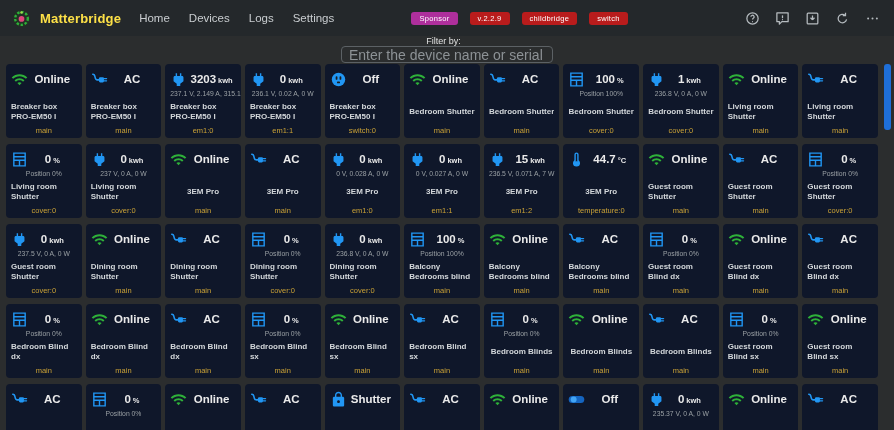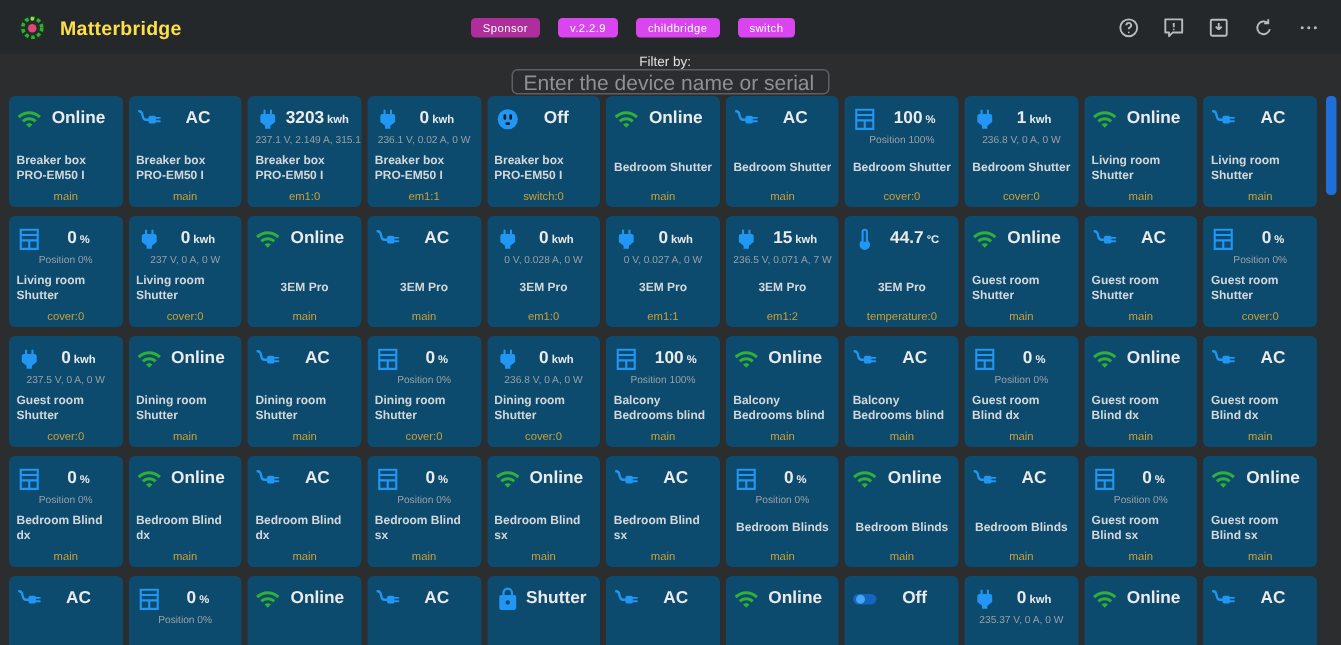--- a/index.html
+++ b/index.html
@@ -7,40 +7,40 @@
   body { background:#2b2d2e; font-family:"Liberation Sans", sans-serif; }
   .app { position:relative; width:894px; height:430px; }
 
   
   .header { height:36px; background:#24282b; display:flex; align-items:center; padding:0 12px; }
   .logo { width:19px; height:19px; flex:none; }
   .app-title { color:#fde047; font-size:13px; font-weight:bold; margin:0 18px 0 9px; letter-spacing:.2px; }
   .nav { display:flex; gap:19px; }
   .nav-item { color:#c9cdd0; font-size:11.5px; cursor:pointer; }
   .badges { flex:1; display:flex; justify-content:center; align-items:center; gap:12px; padding-right:40px; }
-  .badge { font-size:7.5px; color:#fff; background:#d946ef; padding:2px 8px; border-radius:3px; letter-spacing:.3px; }
+  .badge { font-size:7.5px; color:#fff; background:#b91c1c; padding:2px 8px; border-radius:3px; letter-spacing:.3px; }
   .badge.sponsor { background:#ae2f9c; }
   .hicons { display:flex; align-items:center; gap:15px; margin-right:2px; }
   .hicon { width:15px; height:15px; cursor:pointer; }
   .hicon svg { width:100%; height:100%; display:block; }
 
   
   .toolbar { height:26px; display:flex; align-items:center; padding:0 12px;flex-direction:column; }
   .filter-label { color:#e0e0e0; font-size:9px; margin-right:7px; }
   .filter-input { width:212px; height:17px; background:transparent; border:1px solid #5c6165; border-radius:4px;
                   color:#cfcfcf; font-size:14px; padding:0 7px; outline:none; font-family:inherit; }
   .filter-input::placeholder { color:#8d9296; }
   .toolbar-spacer { flex:1; }
   .viewmode-label { color:#c6cacd; font-size:9px; margin-right:10px; }
   .vicon { width:14px; height:14px; margin-left:10px; cursor:pointer; }
   .vicon svg { width:100%; height:100%; display:block; }
 
   
   .grid { display:grid; grid-template-columns:repeat(11, 1fr); gap:6px 4px; padding:2px 16px 0 6px; }
-  .card { background:#0c4a6e; border-radius:4px; height:74px; padding:5px 5px 3px; display:flex; flex-direction:column; overflow:hidden; cursor:pointer; }
+  .card { background:#0f172a; border-radius:4px; height:74px; padding:5px 5px 3px; display:flex; flex-direction:column; overflow:hidden; cursor:pointer; }
   .card-top { display:flex; align-items:center; height:20px; flex:none; }
   .card-icon { width:17px; height:17px; flex:none; }
   .card-icon svg { width:100%; height:100%; display:block; }
   .card-status { flex:1; text-align:center; color:#eaeaea; font-size:11.5px; font-weight:bold; white-space:nowrap; }
   .card-status .unit { font-size:7.5px; margin-left:2px; }
   .card-sub { height:9px; flex:none; text-align:center; color:#9aa0a4; font-size:6.8px; line-height:9px; white-space:nowrap; }
   .card-name { flex:1; display:flex; align-items:center; justify-content:center; overflow:hidden; }
   .card-name span { color:#d3d7da; font-size:8px; font-weight:bold; line-height:1.3; text-align:left; max-width:100%; }
   .card-label { height:9px; flex:none; text-align:center; color:#c9a136; font-size:7.5px; line-height:9px; }
 
@@ -55,20 +55,26 @@
   <div class="header">
     <span class="logo">
       <svg viewBox="0 0 24 24">
           <circle cx="12" cy="12" r="11" fill="#223024"></circle>
           <circle cx="12" cy="12" r="8" fill="none" stroke="#2eb039" stroke-width="3" stroke-dasharray="3 2.2"></circle>
           <circle cx="12" cy="12.5" r="3.6" fill="#e0457b"></circle>
           <circle cx="12" cy="4.5" r="1.6" fill="#9be24a"></circle>
         </svg>
     </span>
     <span class="app-title">Matterbridge</span>
+    <div class="nav">
+      <span class="nav-item">Home</span>
+      <span class="nav-item">Devices</span>
+      <span class="nav-item">Logs</span>
+      <span class="nav-item">Settings</span>
+    </div>
     <div class="badges">
       <span class="badge sponsor">Sponsor</span>
       <span class="badge">v.2.2.9</span>
       <span class="badge">childbridge</span>
       <span class="badge">switch</span>
     </div>
     <div class="hicons">
       <span class="hicon">
         <svg viewBox="0 0 24 24" fill="none" stroke="#b6bcc0" stroke-width="2">
             <circle cx="12" cy="12" r="9"></circle>

